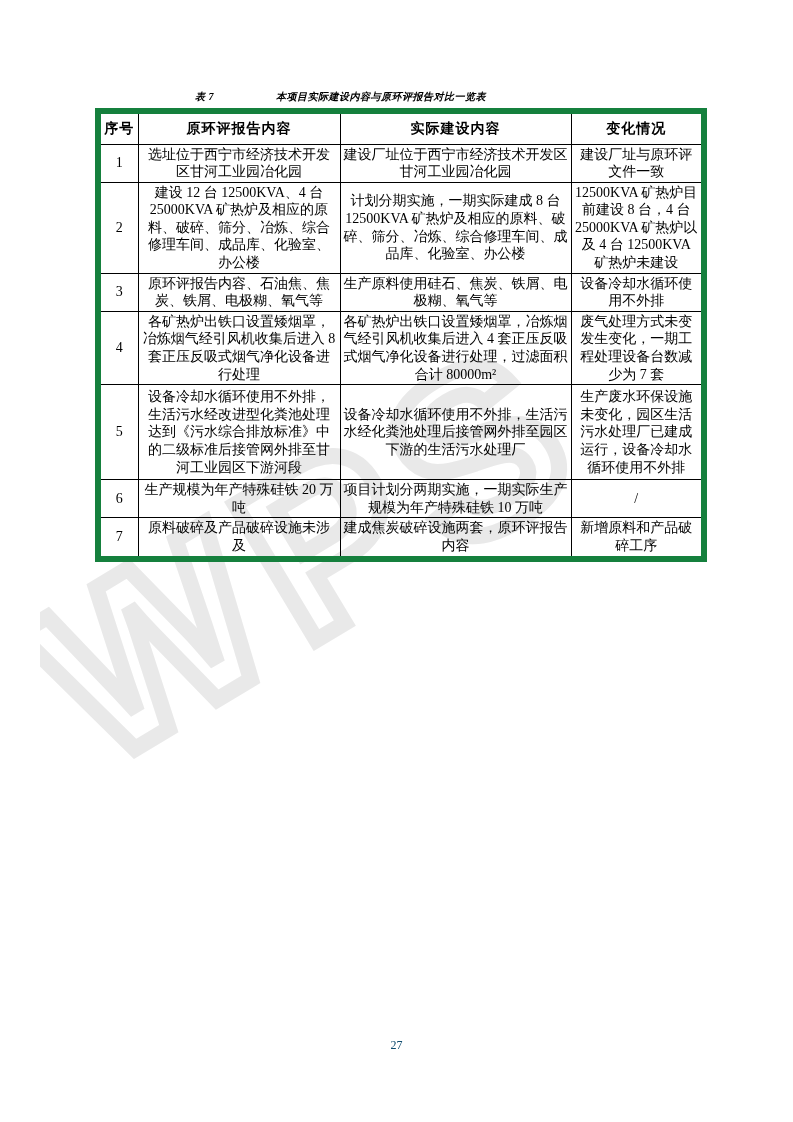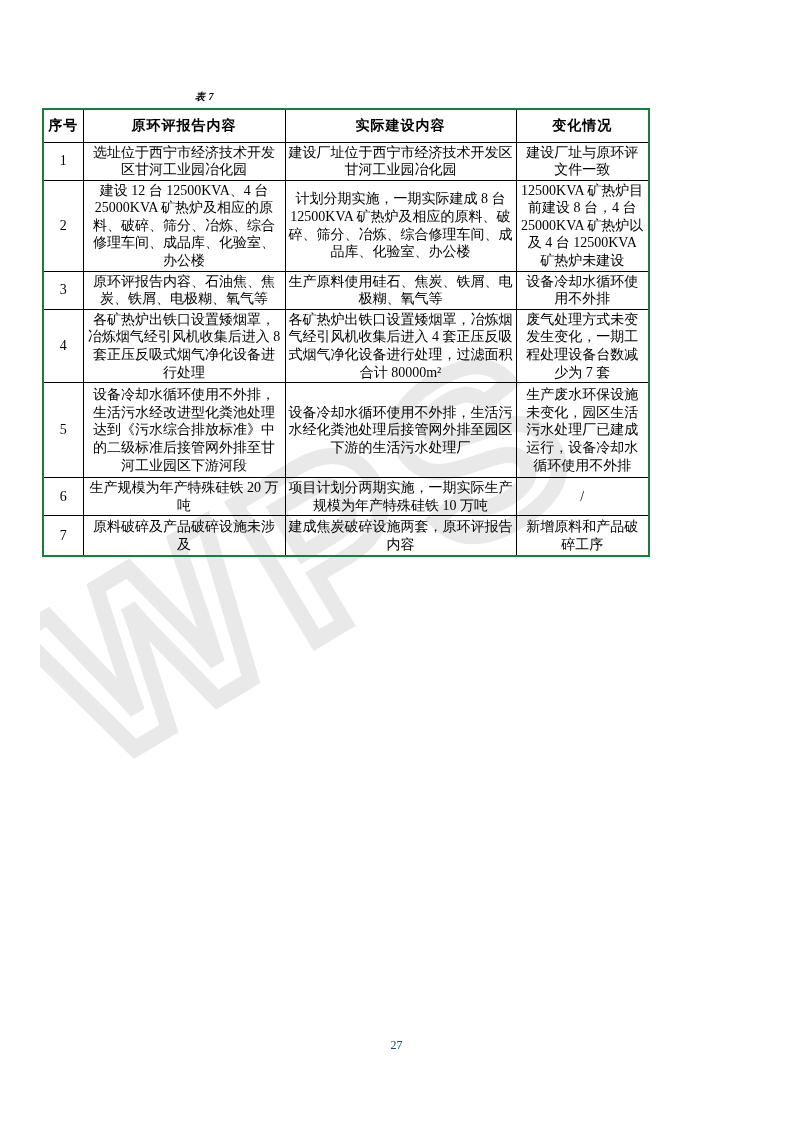--- a/index.html
+++ b/index.html
@@ -27,25 +27,25 @@
     align-items: baseline;
     gap: 62px;
     margin: 90px 0 4px 195px;
     font-weight: bold;
     font-size: 10px;
     letter-spacing: 0.5px;
     white-space: nowrap;
     font-style: italic;
   }
   table.cmp {
-    margin-left: 42px;
+    margin-left: 95px;
     width: 606px;
     border-collapse: collapse;
     table-layout: fixed;
-    border: 2px solid #15803d;
+    border: 6px solid #15803d;
     font-size: 14px;
     line-height: 17.6px;
   }
   table.cmp col.c-no   { width: 40px; }
   table.cmp col.c-orig { width: 202px; }
   table.cmp col.c-act  { width: 231px; }
   table.cmp col.c-chg  { width: 133px; }
   table.cmp th, table.cmp td {
     border: 1px solid #000000;
     text-align: center;
@@ -82,20 +82,21 @@
 <div class="page">
 
   <svg class="watermark" width="720" height="620" viewBox="0 0 720 620" aria-hidden="true">
     <text x="60" y="470" transform="rotate(-31 60 470)" font-family="Liberation Sans, DejaVu Sans, sans-serif" font-size="230" font-weight="bold" letter-spacing="20" fill="none" stroke="#e9e9e9" stroke-width="16">WPS</text>
   </svg>
 
   <div class="content">
 
     <div class="caption">
       <span>表 7</span>
+      <span>本项目实际建设内容与原环评报告对比一览表</span>
     </div>
 
     <table class="cmp">
       <colgroup>
         <col class="c-no">
           <col class="c-orig">
           <col class="c-act">
           <col class="c-chg">
       </colgroup>
       <thead>

